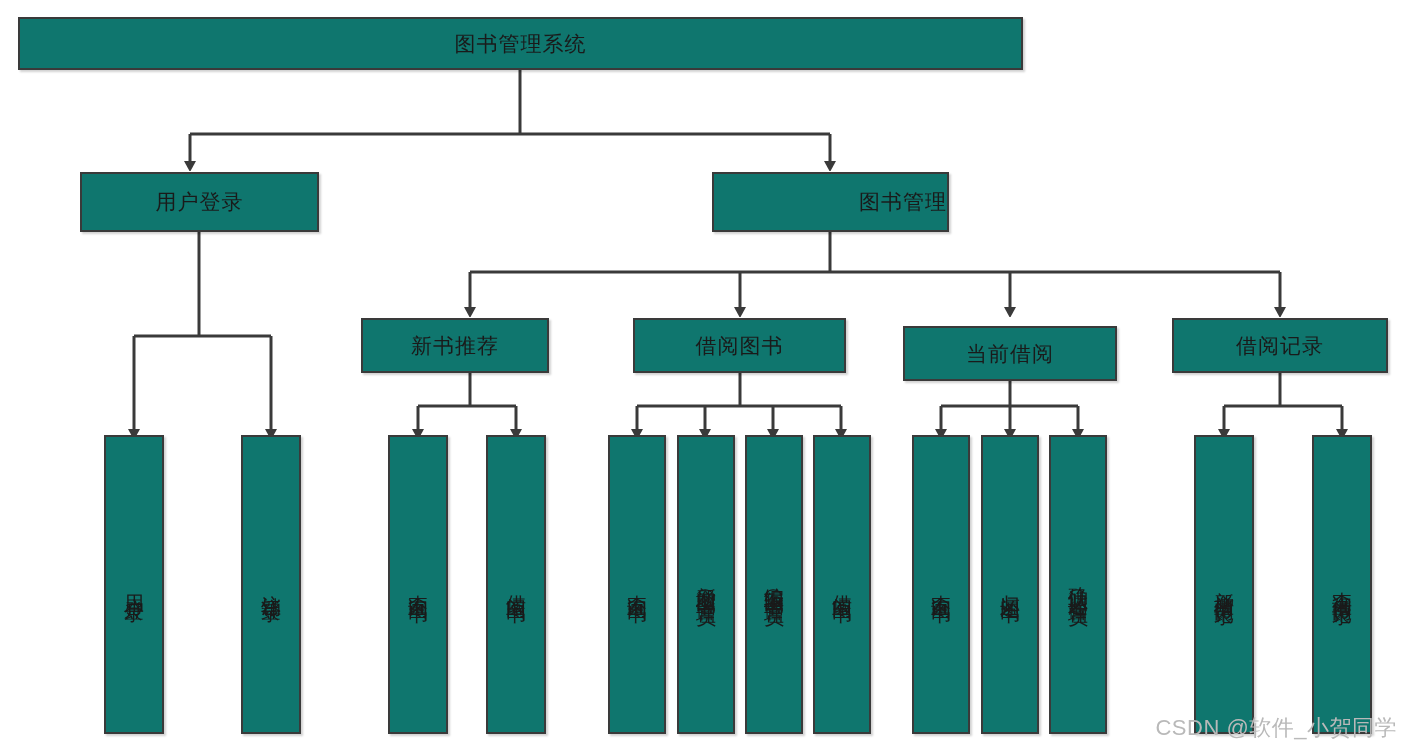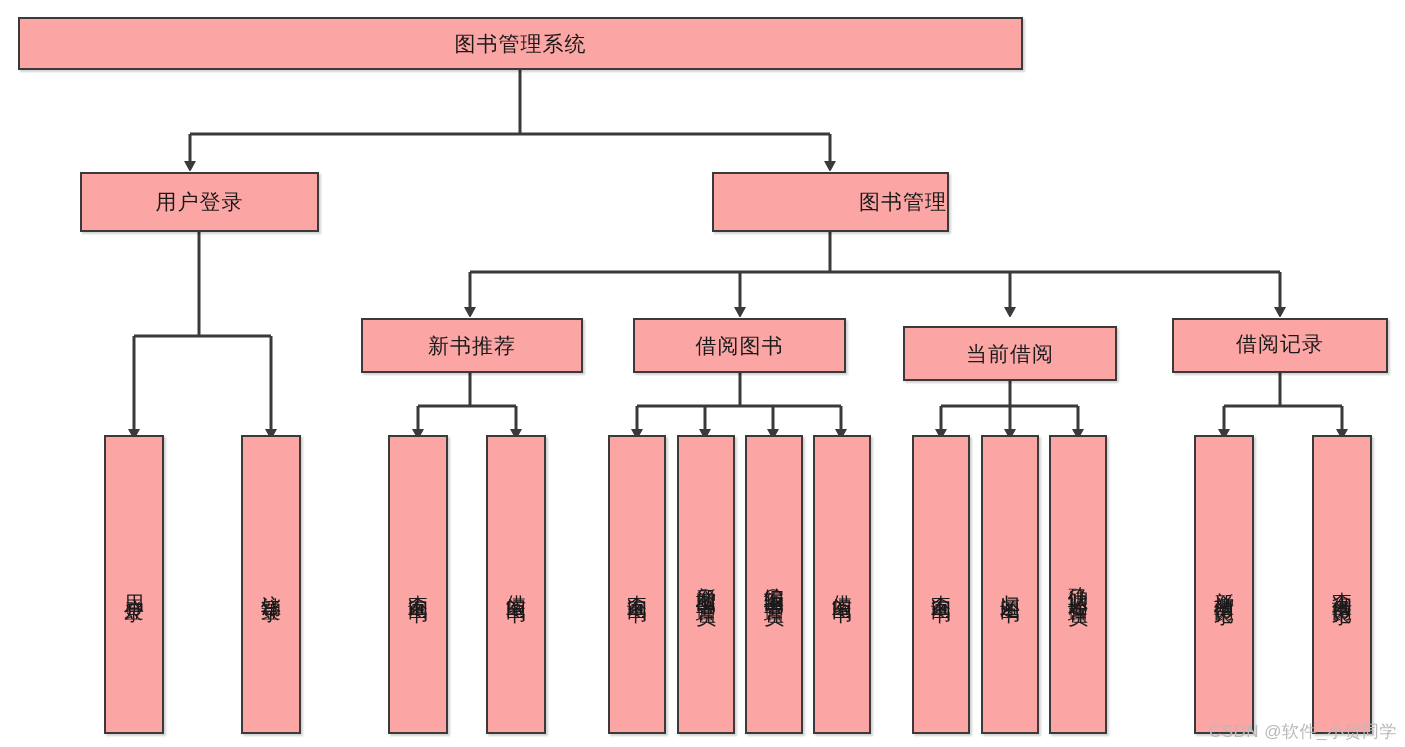--- a/index.html
+++ b/index.html
@@ -22,21 +22,21 @@
     position: absolute;
     left: 0;
     top: 0;
     width: 1405px;
     height: 747px;
     pointer-events: none;
   }
   .node {
     position: absolute;
     box-sizing: border-box;
-    background: #fca5a5;
+    background: #0f766e;
     border: 2px solid #3a3a3a;
     box-shadow: 2px 2px 2px rgba(0,0,0,0.18);
     display: flex;
     align-items: center;
     justify-content: center;
     color: #1a1a1a;
   }
   .node.horiz {
     font-size: 21px;
     letter-spacing: 1px;
@@ -58,21 +58,21 @@
   .node.vert .vtext {
     writing-mode: vertical-rl;
     text-orientation: upright;
     display: block;
     white-space: nowrap;
   }
   .watermark {
     position: absolute;
     right: 8px;
     bottom: 4px;
-    font-size: 17px;
+    font-size: 22px;
     color: #b9b9b9;
     letter-spacing: 0.5px;
     white-space: nowrap;
     user-select: none;
   }
 </style>
 </head>
 <body>
 
 <div id="canvas">
@@ -131,30 +131,30 @@
     <span>图书管理系统</span>
   </div>
 
   <div class="node horiz" style="left:80px; top:172px; width:239px; height:60px;">
     <span>用户登录</span>
   </div>
   <div class="node horiz" style="left:712px; top:172px; width:237px; height:60px;justify-content:flex-end;">
     <span>图书管理</span>
   </div>
 
-  <div class="node horiz" style="left:361px; top:318px; width:222px; height:55px;">
+  <div class="node horiz" style="left:361px; top:318px; width:188px; height:55px;">
     <span>新书推荐</span>
   </div>
   <div class="node horiz" style="left:633px; top:318px; width:213px; height:55px;">
     <span>借阅图书</span>
   </div>
   <div class="node horiz" style="left:903px; top:318px; width:214px; height:55px;margin-top:8px;">
     <span>当前借阅</span>
   </div>
-  <div class="node horiz" style="left:1172px; top:318px; width:216px; height:55px;font-family:Liberation Mono, monospace;">
+  <div class="node horiz" style="left:1172px; top:318px; width:216px; height:55px;">
     <span>借阅记录</span>
   </div>
 
   <div class="node vert" style="left:104px; top:435px; width:60px; height:299px;">
     <span class="vtext">用户登录</span>
   </div>
   <div class="node vert" style="left:241px; top:435px; width:60px; height:299px;">
     <span class="vtext">注销登录</span>
   </div>
 

